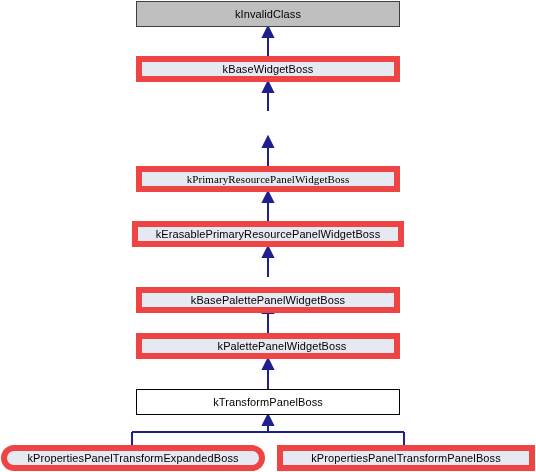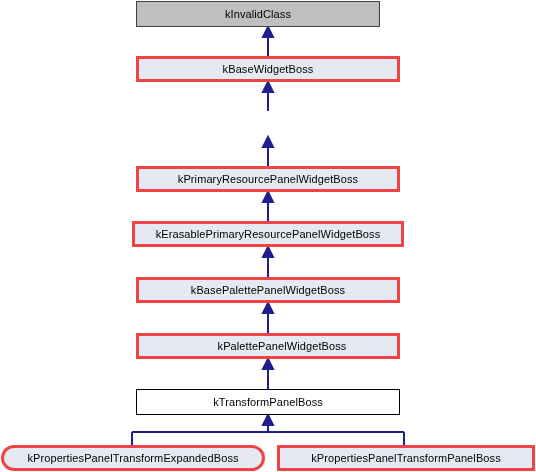--- a/index.html
+++ b/index.html
@@ -11,21 +11,21 @@
     position: relative;
     width: 536px;
     height: 472px;
     background: #ffffff;
     font-family: "Liberation Sans", sans-serif;
     overflow: hidden;
   }
   .node {
     position: absolute;
     box-sizing: border-box;
-    border: 3px solid #ef4444;
+    border: 6px solid #ef4444;
     background: #e6e9f2;
     display: flex;
     align-items: center;
     justify-content: center;
     font-size: 11px;
     color: #000000;
     letter-spacing: 0.1px;
     white-space: nowrap;
   }
   .node.root {
@@ -80,38 +80,38 @@
       <polygon points="268,359 263,369 273,369"></polygon>
 
       <line x1="268" y1="432" x2="268" y2="421"></line>
       <polygon points="268,415 263,425 273,425"></polygon>
       <line x1="132" y1="432" x2="404" y2="432"></line>
       <line x1="132" y1="432" x2="132" y2="445"></line>
       <line x1="404" y1="432" x2="404" y2="445"></line>
     </g>
   </svg>
 
-  <div class="node root" style="left:136px; top:1px; width:244px; height:26px;">
+  <div class="node root" style="left:136px; top:1px; width:264px; height:26px;">
     <span class="label">kInvalidClass</span>
   </div>
 
   <div class="node" style="left:136px; top:56px; width:264px; height:26px;">
     <span class="label">kBaseWidgetBoss</span>
   </div>
 
 
-  <div class="node" style="left:136px; top:166px; width:264px; height:26px;">
+  <div class="node" style="left:136px; top:166px; width:264px; height:26px;font-family:Liberation Serif, serif;">
     <span class="label">kPrimaryResourcePanelWidgetBoss</span>
   </div>
 
   <div class="node" style="left:132px; top:221px; width:272px; height:26px;">
     <span class="label">kErasablePrimaryResourcePanelWidgetBoss</span>
   </div>
 
-  <div class="node" style="left:136px; top:277px; width:264px; height:26px;">
+  <div class="node" style="left:136px; top:287px; width:264px; height:26px;">
     <span class="label">kBasePalettePanelWidgetBoss</span>
   </div>
 
   <div class="node" style="left:136px; top:333px; width:264px; height:26px;padding-left:28px;">
     <span class="label">kPalettePanelWidgetBoss</span>
   </div>
 
   <div class="node current" style="left:136px; top:389px; width:264px; height:26px;">
     <span class="label">kTransformPanelBoss</span>
   </div>

